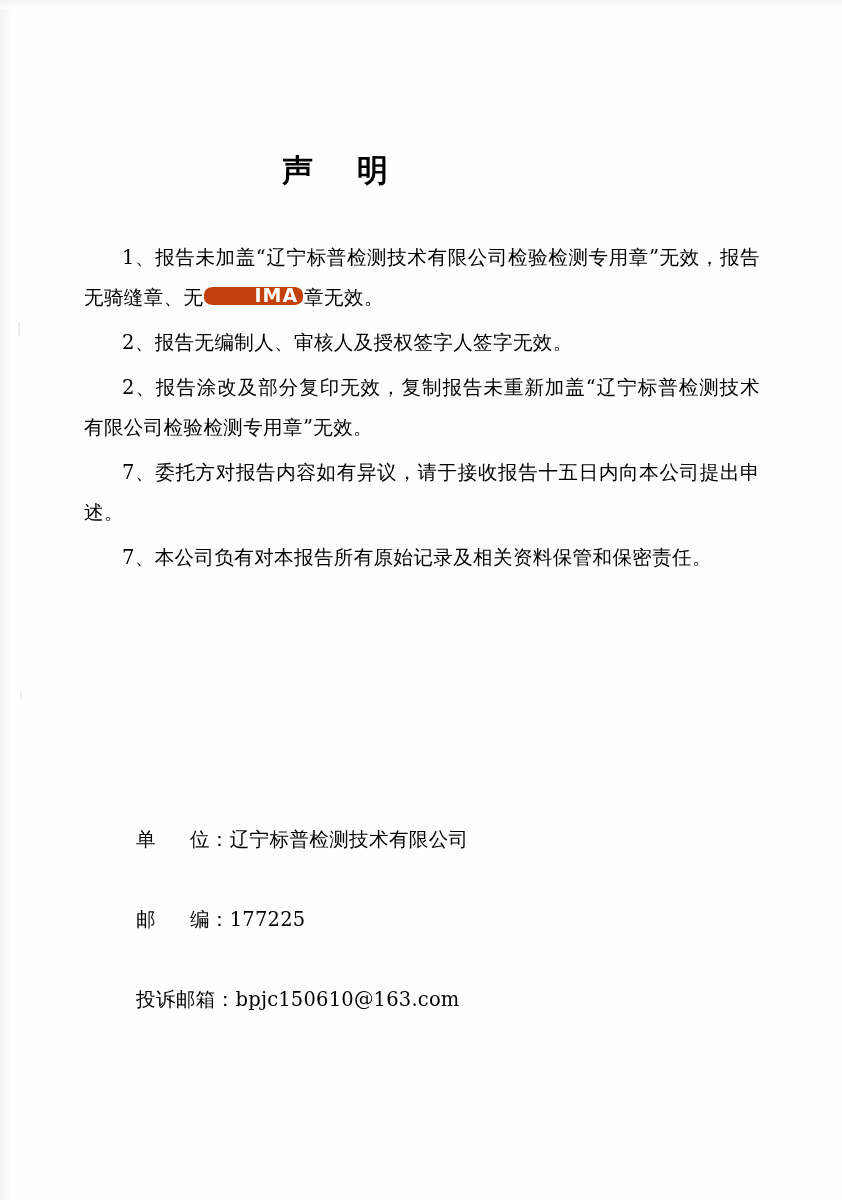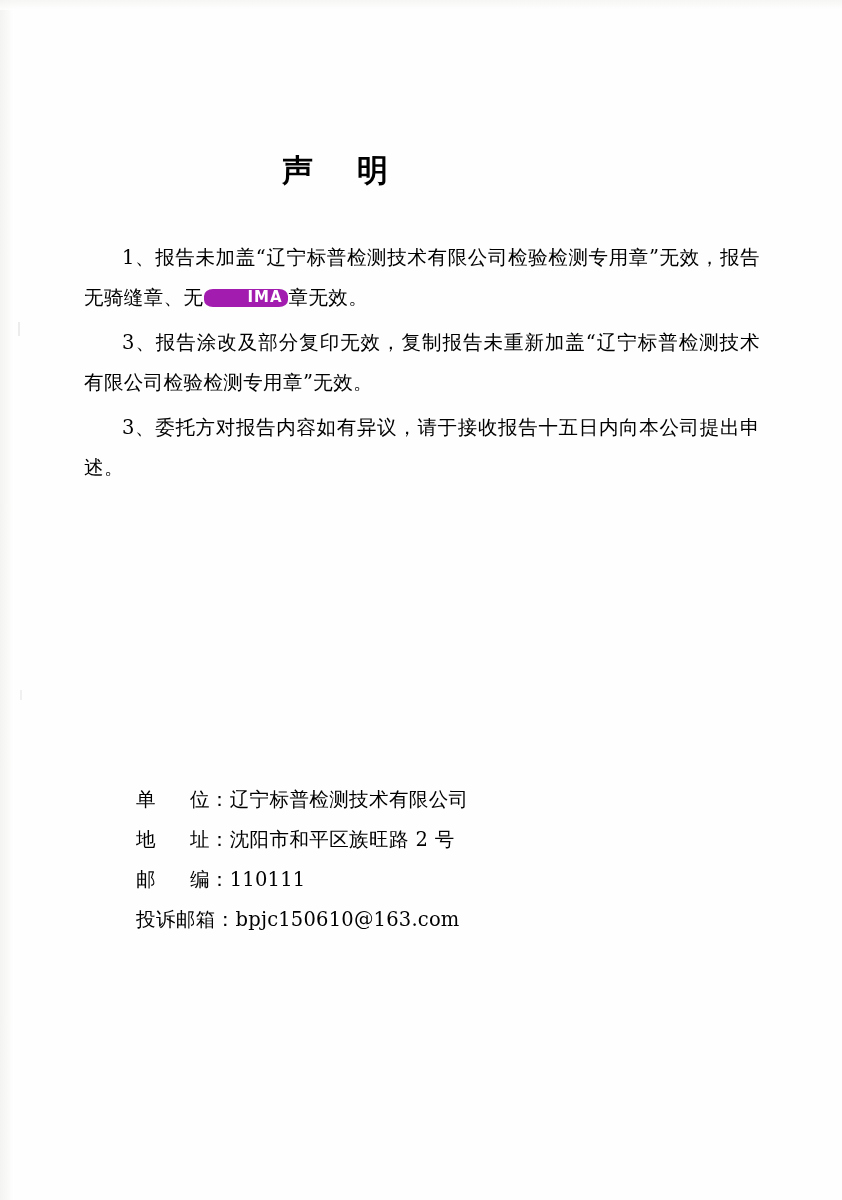--- a/index.html
+++ b/index.html
@@ -69,27 +69,27 @@
     font-size: 19.5px;
     line-height: 40px;
     text-indent: 38px;
     margin-bottom: 5px;
     text-align: justify;
     letter-spacing: 0.4px;
   }
 
   .ima-badge {
     display: inline-block;
-    background: #a21caf;
+    background: #c2410c;
     color: #fff;
     font-family: "DejaVu Sans", "Liberation Sans", sans-serif;
-    font-size: 15px;
+    font-size: 19px;
     font-weight: bold;
     letter-spacing: 1px;
-    padding: 0 5px 1px 5px;
+    padding: 0 5px 1px 12px;
     border-radius: 9px / 7px;
     line-height: 17px;
     position: relative;
     top: -2px;
     margin: 0 1px;
   }
 
   .contact {
     position: absolute;
     top: 780px;
@@ -104,20 +104,21 @@
   }
   .contact-label {
     display: inline-block;
   }
   .contact-label .sp {
     display: inline-block;
     width: 34px;
   }
   .contact-value {
     display: inline-block;
+    margin-top: 40px;
   }
   .lat {
     font-family: "DejaVu Serif", "Liberation Serif", serif;
     letter-spacing: 0.2px;
   }
 </style>
 </head>
 <body>
 
 <div class="page">
@@ -128,37 +129,36 @@
   <div class="scan-mark" style="left:20px; top:690px; width:2px; height:10px; opacity:.4;"></div>
 
   <div class="doc-title">
     <span>声</span><span class="gap"></span><span>明</span>
   </div>
 
   <div class="clauses">
     <div class="clause">
       <span>1、报告未加盖“辽宁标普检测技术有限公司检验检测专用章”无效，报告无骑缝章、无</span><span class="ima-badge">IMA</span><span>章无效。</span>
     </div>
-    <div class="clause">3、报告涂改及部分复印无效，复制报告未重新加盖“辽宁标普检测技术有限公司检验检测专用章”无效。</div>
-    <div class="clause">3、委托方对报告内容如有异议，请于接收报告十五日内向本公司提出申述。</div>
+    <div class="clause">2、报告无编制人、审核人及授权签字人签字无效。</div>
+    <div class="clause">2、报告涂改及部分复印无效，复制报告未重新加盖“辽宁标普检测技术有限公司检验检测专用章”无效。</div>
+    <div class="clause">7、委托方对报告内容如有异议，请于接收报告十五日内向本公司提出申述。</div>
+    <div class="clause">7、本公司负有对本报告所有原始记录及相关资料保管和保密责任。</div>
   </div>
 
   <div class="contact">
 
     <div class="contact-row">
       <span class="contact-label"><span>单</span><span class="sp"></span><span>位</span></span><span>：</span><span class="contact-value">辽宁标普检测技术有限公司</span>
     </div>
 
 
-    <div class="contact-row">
-      <span class="contact-label"><span>地</span><span class="sp"></span><span>址</span></span><span>：</span><span class="contact-value">沈阳市和平区族旺路 2 号</span>
-    </div>
 
     <div class="contact-row">
-      <span class="contact-label"><span>邮</span><span class="sp"></span><span>编</span></span><span>：</span><span class="contact-value lat">110111</span>
+      <span class="contact-label"><span>邮</span><span class="sp"></span><span>编</span></span><span>：</span><span class="contact-value lat">177225</span>
     </div>
 
     <div class="contact-row">
       <span class="contact-label">投诉邮箱</span><span>：</span><span class="contact-value lat">bpjc150610@163.com</span>
     </div>
 
   </div>
 
 </div>
 

